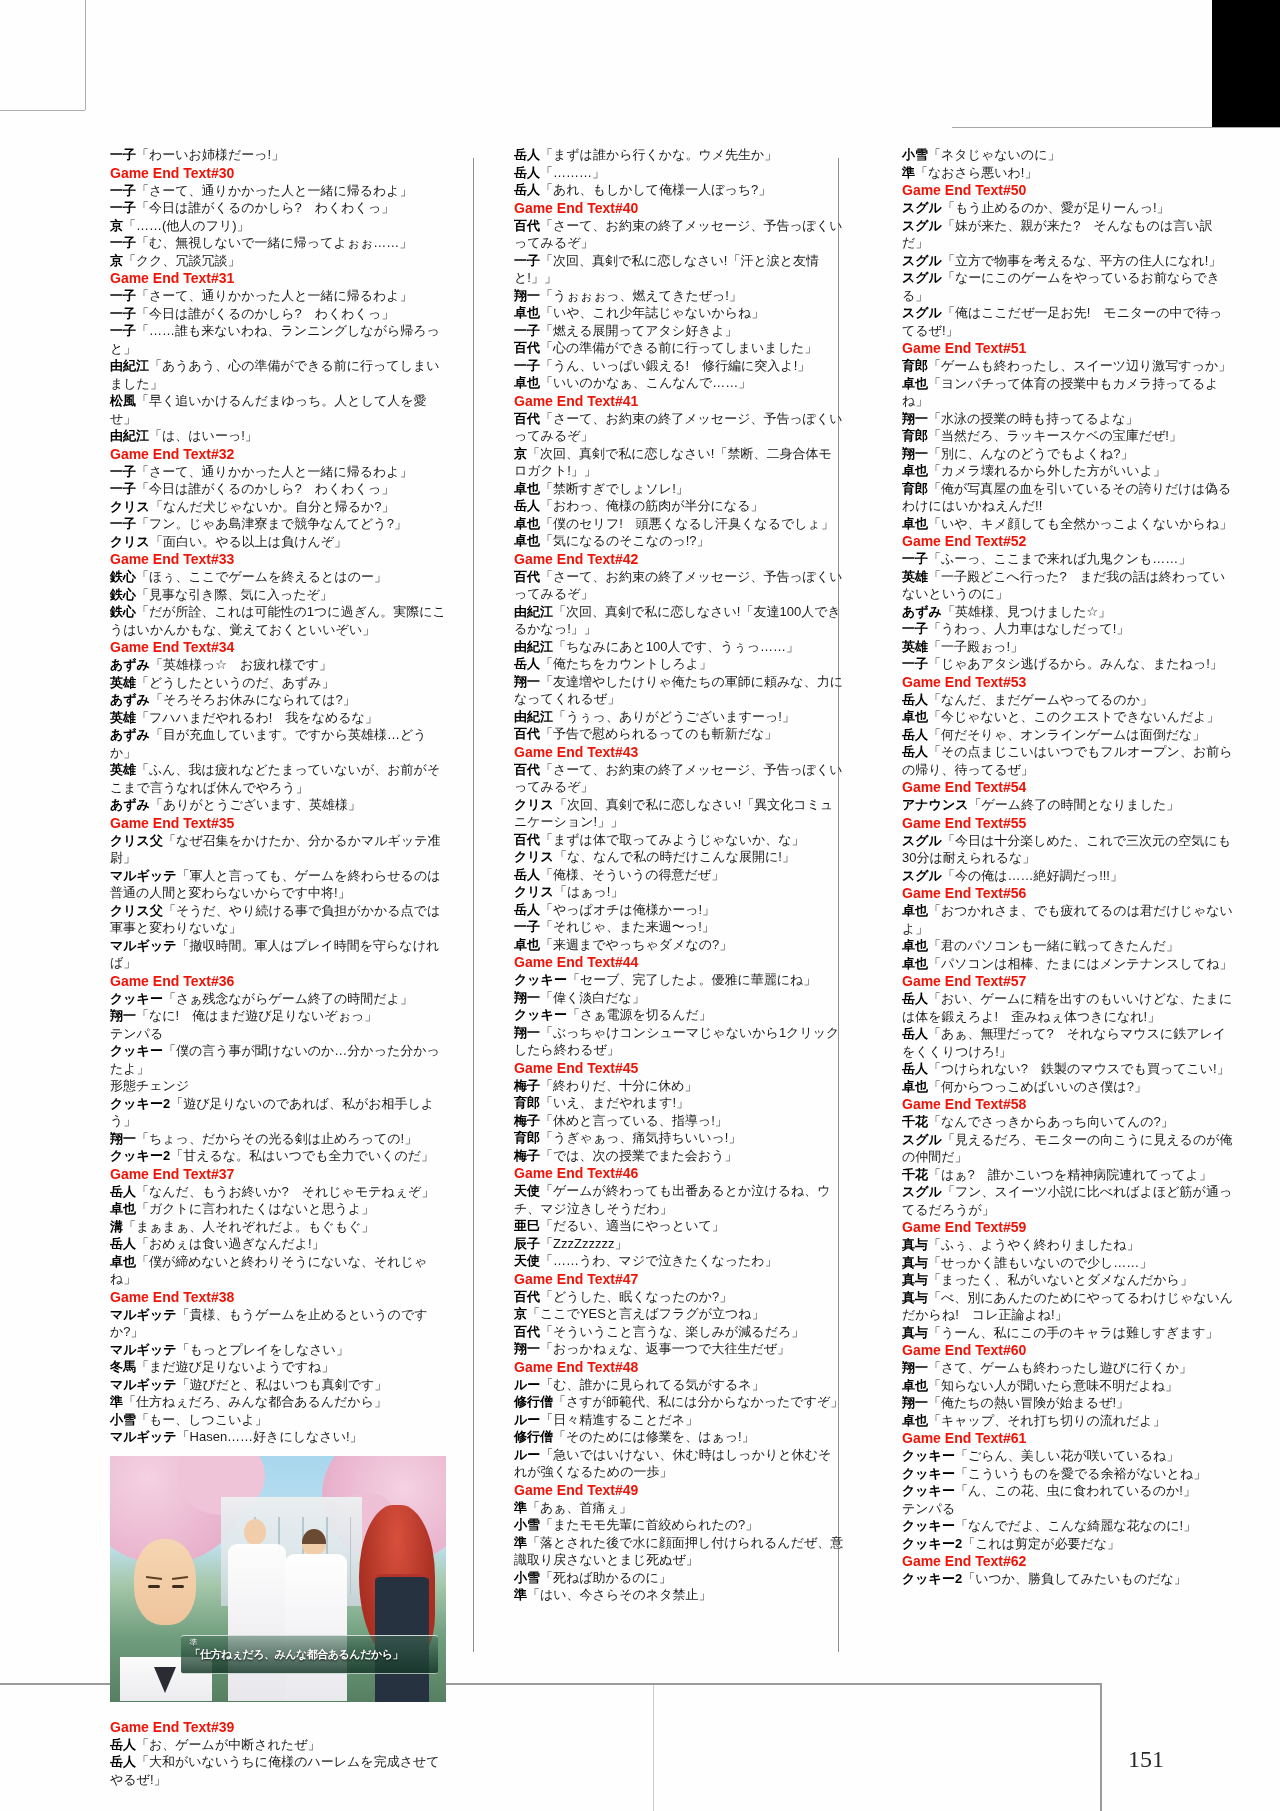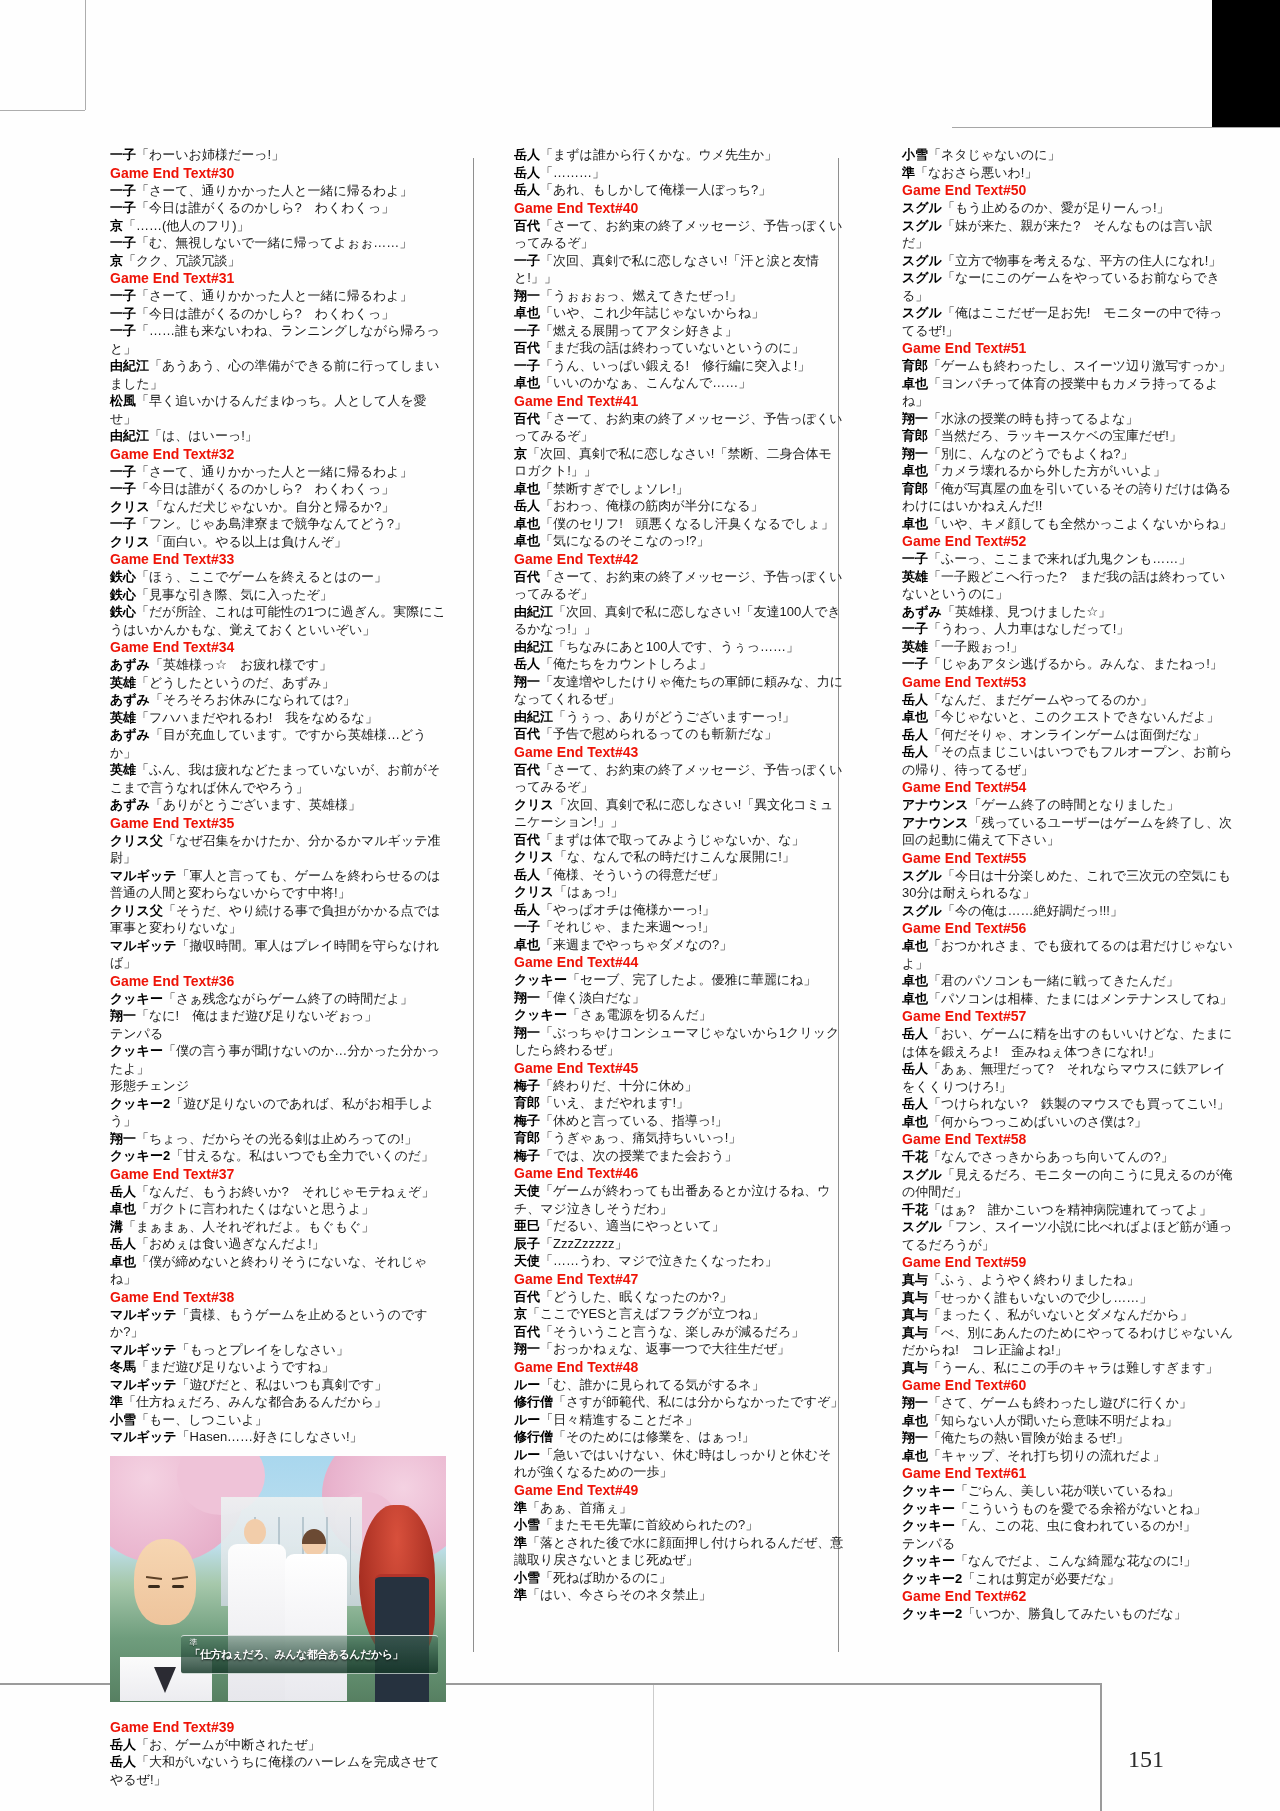--- a/index.html
+++ b/index.html
@@ -187,21 +187,21 @@
   <div class="col" id="col-2">
       <p class="line"><span class="spk">岳人</span><span>「まずは誰から行くかな。ウメ先生か」</span></p>
       <p class="line"><span class="spk">岳人</span><span>「………」</span></p>
       <p class="line"><span class="spk">岳人</span><span>「あれ、もしかして俺様一人ぼっち?」</span></p>
       <p class="hdr"><span>Game End Text#40</span></p>
       <p class="line"><span class="spk">百代</span><span>「さーて、お約束の終了メッセージ、予告っぽくいってみるぞ」</span></p>
       <p class="line"><span class="spk">一子</span><span>「次回、真剣で私に恋しなさい!「汗と涙と友情と!」」</span></p>
       <p class="line"><span class="spk">翔一</span><span>「うぉぉぉっ、燃えてきたぜっ!」</span></p>
       <p class="line"><span class="spk">卓也</span><span>「いや、これ少年誌じゃないからね」</span></p>
       <p class="line"><span class="spk">一子</span><span>「燃える展開ってアタシ好きよ」</span></p>
-      <p class="line"><span class="spk">百代</span><span>「まだ我の話は終わっていないというのに」</span></p>
+      <p class="line"><span class="spk">百代</span><span>「心の準備ができる前に行ってしまいました」</span></p>
       <p class="line"><span class="spk">一子</span><span>「うん、いっぱい鍛える!　修行編に突入よ!」</span></p>
       <p class="line"><span class="spk">卓也</span><span>「いいのかなぁ、こんなんで……」</span></p>
       <p class="hdr"><span>Game End Text#41</span></p>
       <p class="line"><span class="spk">百代</span><span>「さーて、お約束の終了メッセージ、予告っぽくいってみるぞ」</span></p>
       <p class="line"><span class="spk">京</span><span>「次回、真剣で私に恋しなさい!「禁断、二身合体モロガクト!」」</span></p>
       <p class="line"><span class="spk">卓也</span><span>「禁断すぎでしょソレ!」</span></p>
       <p class="line"><span class="spk">岳人</span><span>「おわっ、俺様の筋肉が半分になる」</span></p>
       <p class="line"><span class="spk">卓也</span><span>「僕のセリフ!　頭悪くなるし汗臭くなるでしょ」</span></p>
       <p class="line"><span class="spk">卓也</span><span>「気になるのそこなのっ!?」</span></p>
       <p class="hdr"><span>Game End Text#42</span></p>
@@ -281,21 +281,20 @@
       <p class="line"><span class="spk">一子</span><span>「うわっ、人力車はなしだって!」</span></p>
       <p class="line"><span class="spk">英雄</span><span>「一子殿ぉっ!」</span></p>
       <p class="line"><span class="spk">一子</span><span>「じゃあアタシ逃げるから。みんな、またねっ!」</span></p>
       <p class="hdr"><span>Game End Text#53</span></p>
       <p class="line"><span class="spk">岳人</span><span>「なんだ、まだゲームやってるのか」</span></p>
       <p class="line"><span class="spk">卓也</span><span>「今じゃないと、このクエストできないんだよ」</span></p>
       <p class="line"><span class="spk">岳人</span><span>「何だそりゃ、オンラインゲームは面倒だな」</span></p>
       <p class="line"><span class="spk">岳人</span><span>「その点まじこいはいつでもフルオープン、お前らの帰り、待ってるぜ」</span></p>
       <p class="hdr"><span>Game End Text#54</span></p>
       <p class="line"><span class="spk">アナウンス</span><span>「ゲーム終了の時間となりました」</span></p>
-      <p class="line"><span class="spk">アナウンス</span><span>「残っているユーザーはゲームを終了し、次回の起動に備えて下さい」</span></p>
       <p class="hdr"><span>Game End Text#55</span></p>
       <p class="line"><span class="spk">スグル</span><span>「今日は十分楽しめた、これで三次元の空気にも30分は耐えられるな」</span></p>
       <p class="line"><span class="spk">スグル</span><span>「今の俺は……絶好調だっ!!!」</span></p>
       <p class="hdr"><span>Game End Text#56</span></p>
       <p class="line"><span class="spk">卓也</span><span>「おつかれさま、でも疲れてるのは君だけじゃないよ」</span></p>
       <p class="line"><span class="spk">卓也</span><span>「君のパソコンも一緒に戦ってきたんだ」</span></p>
       <p class="line"><span class="spk">卓也</span><span>「パソコンは相棒、たまにはメンテナンスしてね」</span></p>
       <p class="hdr"><span>Game End Text#57</span></p>
       <p class="line"><span class="spk">岳人</span><span>「おい、ゲームに精を出すのもいいけどな、たまには体を鍛えろよ!　歪みねぇ体つきになれ!」</span></p>
       <p class="line"><span class="spk">岳人</span><span>「あぁ、無理だって?　それならマウスに鉄アレイをくくりつけろ!」</span></p>

